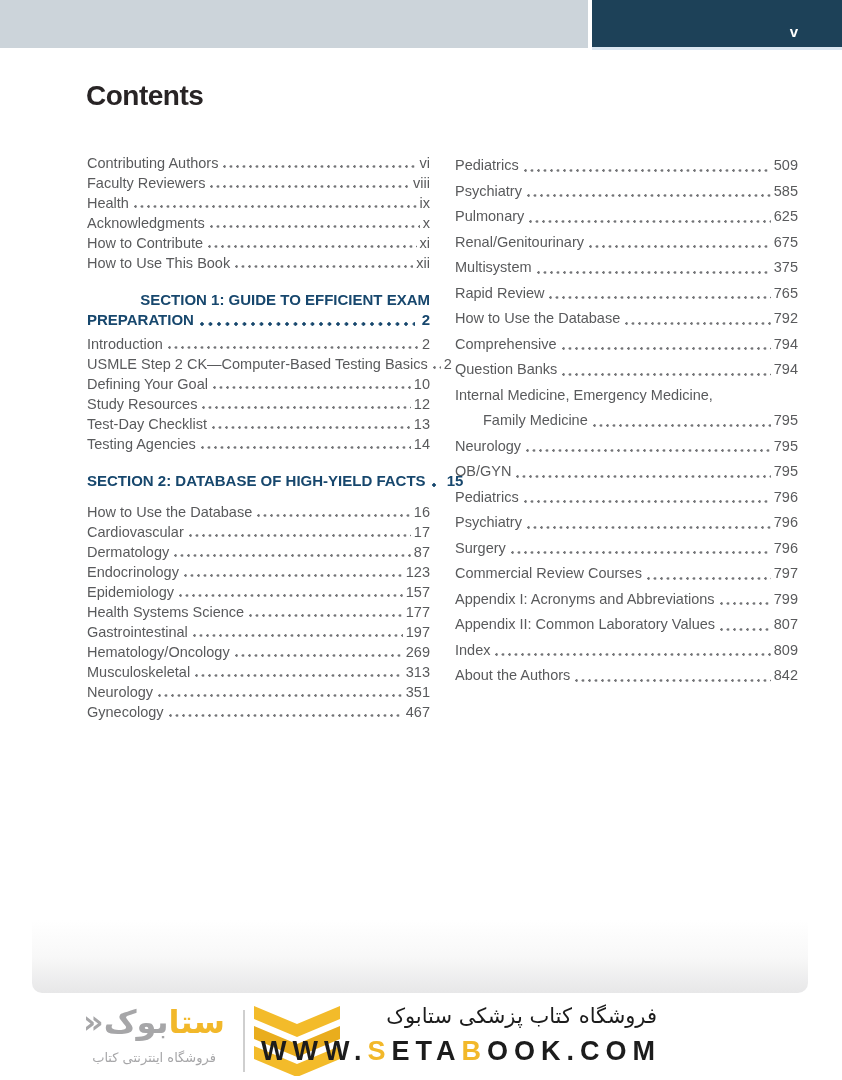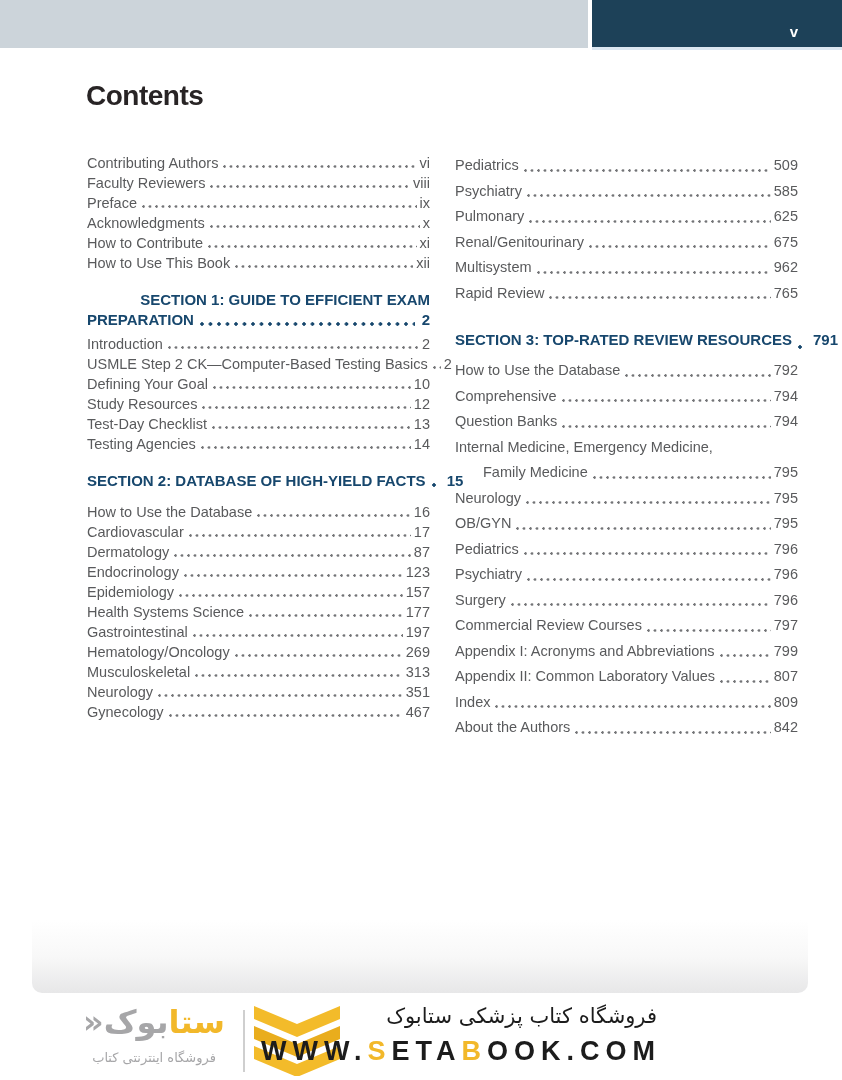--- a/index.html
+++ b/index.html
@@ -98,21 +98,21 @@
           <span class="lbl">Contributing Authors</span>
           <span class="leader"></span>
           <span class="pg">vi</span>
         </div>
       <div class="row">
           <span class="lbl">Faculty Reviewers</span>
           <span class="leader"></span>
           <span class="pg">viii</span>
         </div>
       <div class="row">
-          <span class="lbl">Preface</span>
+          <span class="lbl">Health</span>
           <span class="leader"></span>
           <span class="pg">ix</span>
         </div>
       <div class="row">
           <span class="lbl">Acknowledgments</span>
           <span class="leader"></span>
           <span class="pg">x</span>
         </div>
       <div class="row">
           <span class="lbl">How to Contribute</span>
@@ -251,36 +251,29 @@
           <span class="pg">625</span>
         </div>
       <div class="row">
           <span class="lbl">Renal/Genitourinary</span>
           <span class="leader"></span>
           <span class="pg">675</span>
         </div>
       <div class="row">
           <span class="lbl">Multisystem</span>
           <span class="leader"></span>
-          <span class="pg">962</span>
+          <span class="pg">375</span>
         </div>
       <div class="row">
           <span class="lbl">Rapid Review</span>
           <span class="leader"></span>
           <span class="pg">765</span>
         </div>
     </div>
 
-    <div class="sec-heading s3">
-      <div class="row">
-          <span class="lbl">SECTION 3: TOP-RATED REVIEW RESOURCES</span>
-          <span class="leader"></span>
-          <span class="pg">791</span>
-        </div>
-    </div>
     <div>
       <div class="row">
           <span class="lbl">How to Use the Database</span>
           <span class="leader"></span>
           <span class="pg">792</span>
         </div>
       <div class="row">
           <span class="lbl">Comprehensive</span>
           <span class="leader"></span>
           <span class="pg">794</span>

